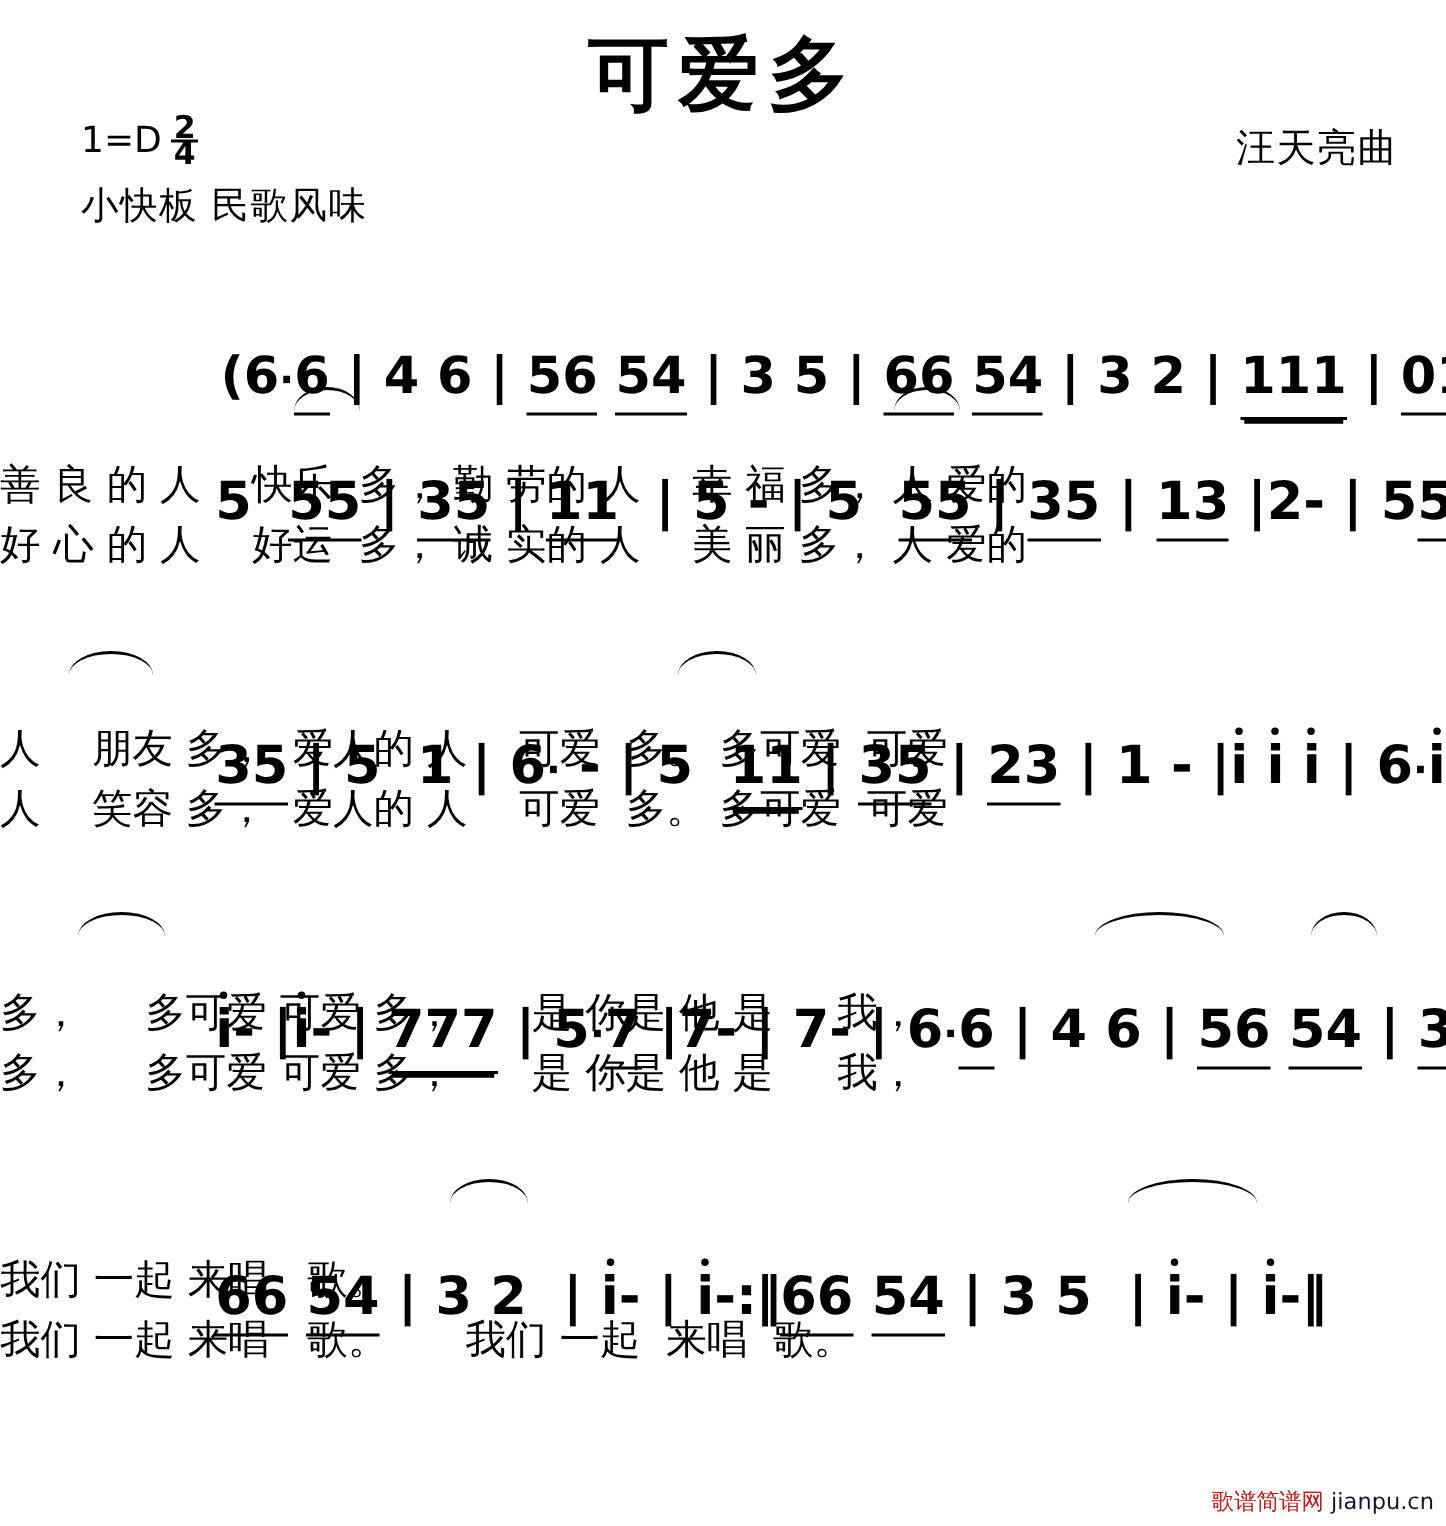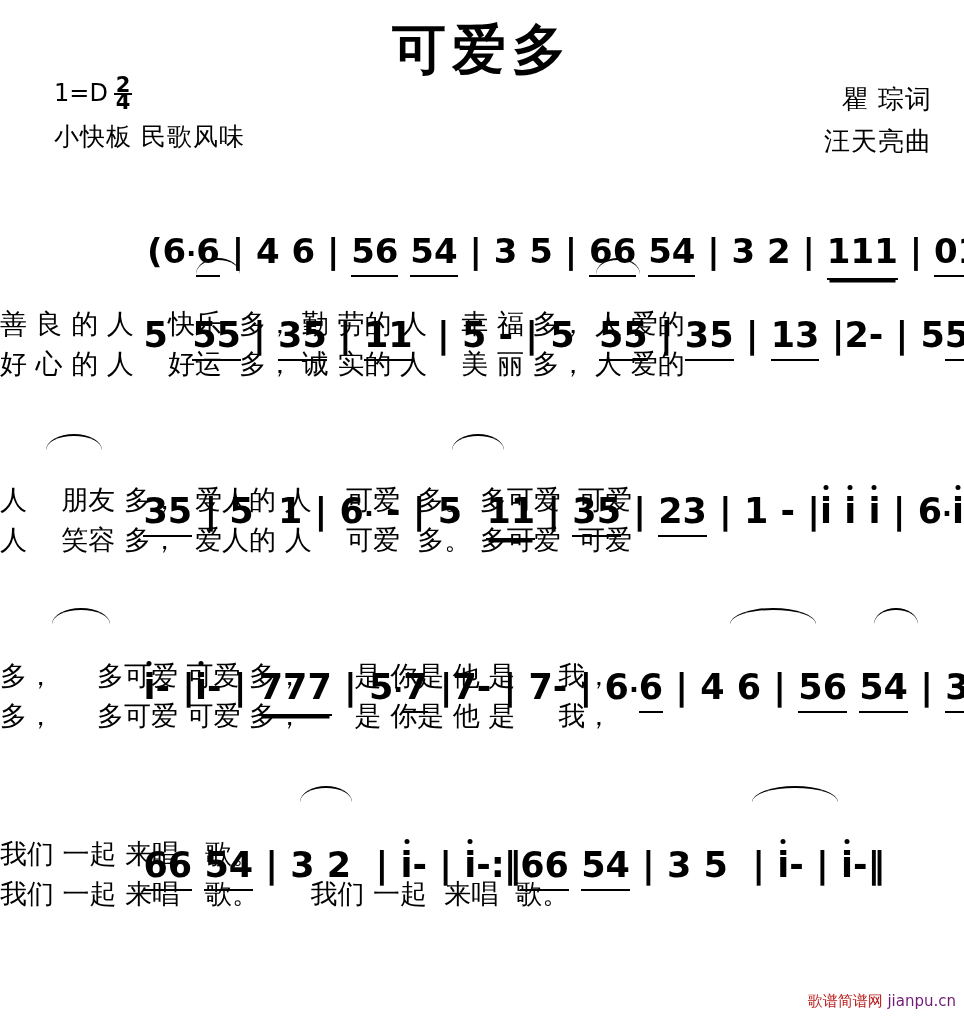--- a/index.html
+++ b/index.html
@@ -136,21 +136,21 @@
   
   .watermark {
     position: absolute;
     right: 8px;
     bottom: 6px;
     font-family: "DejaVu Sans", sans-serif;
     font-size: 15px;
     color: #555;
     letter-spacing: 0px;
   }
-  .watermark .site { color: #701a75; }
+  .watermark .site { color: #0f172a; }
   .wm-left {
     color: #b91c1c;
   }
 </style>
 </head>
 <body>
 
 <div class="sheet">
 
   <div class="title">可爱多</div>
@@ -159,21 +159,20 @@
     <span class="kb-key">1=D</span>
     <span class="meter">
       <span class="num">2</span>
       <span class="den">4</span>
     </span>
   </div>
 
   <div class="tempo">小快板 民歌风味</div>
 
   <div class="credits">
-    <div>瞿  琮词</div>
     <div>汪天亮曲</div>
   </div>
 
   <div class="system" style="top:182px;">
     <div class="notes with-paren">
       <span>(6</span><span style="font-size:26px;">·</span><span class="u1">6</span><span> | 4 6 | </span><span class="u1">56</span><span> </span><span class="u1">54</span><span> | 3 5 | </span><span class="u1">66</span><span> </span><span class="u1">54</span><span> | 3 2 | </span><span class="u2">111</span><span> | </span><span class="u1">01</span><span> </span>
     </div>
   </div>
 
   <div class="system" style="top:252px;">

